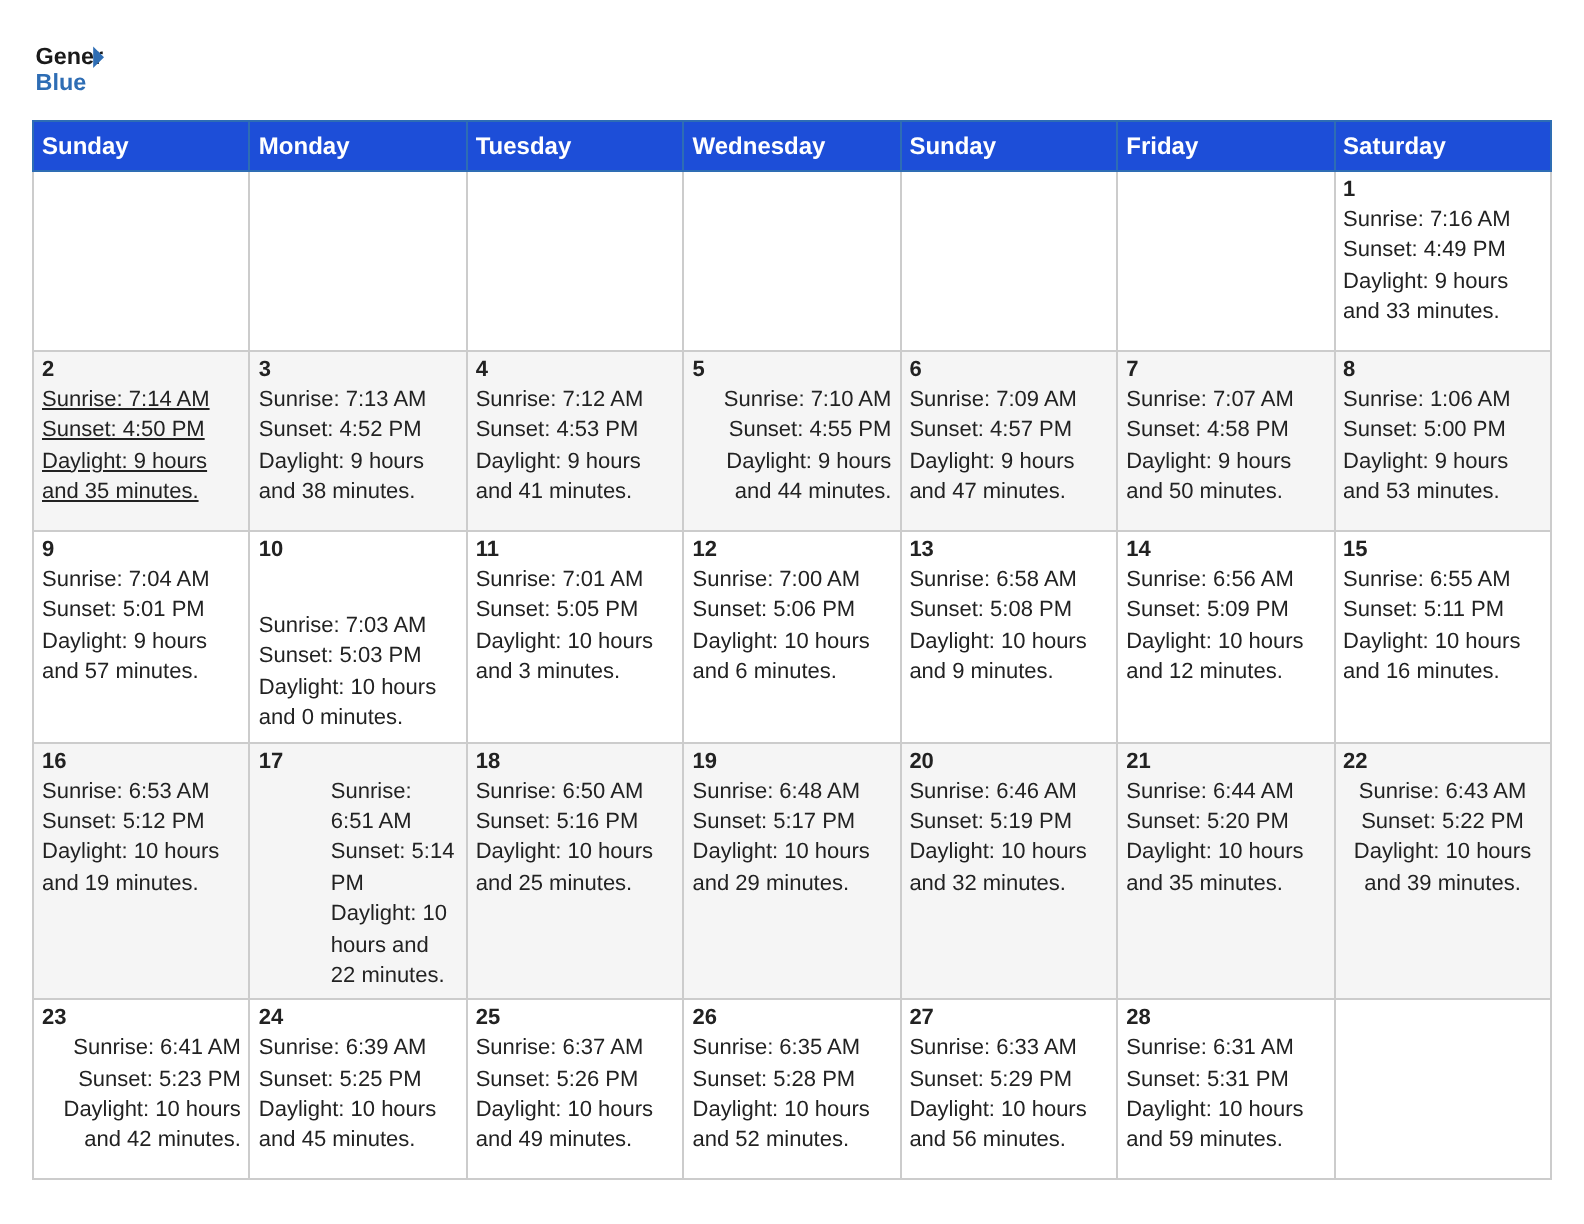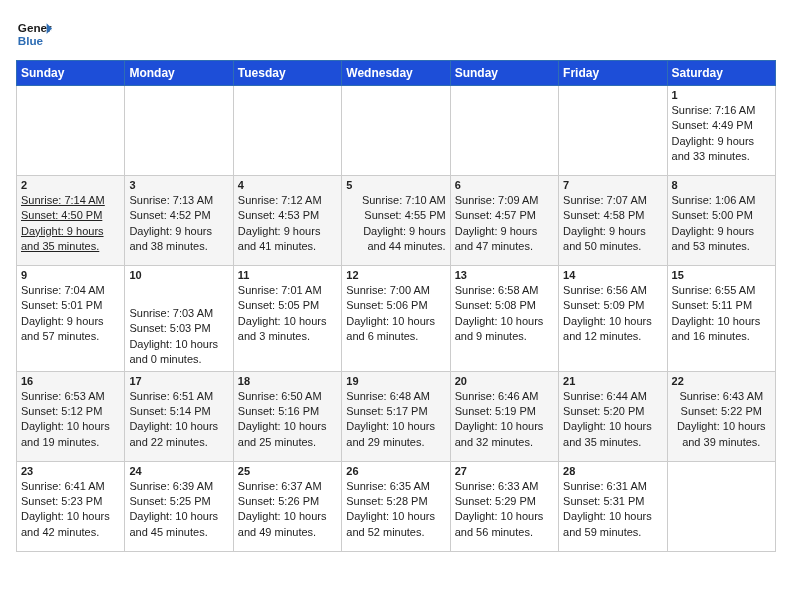--- a/index.html
+++ b/index.html
@@ -207,21 +207,21 @@
       </tr>
       <tr>
         <td>
           <div class="day-number">16</div>
           <div class="day-info" style="white-space: pre-line;">Sunrise: 6:53 AM
 Sunset: 5:12 PM
 Daylight: 10 hours and 19 minutes.</div>
         </td>
         <td>
           <div class="day-number">17</div>
-          <div class="day-info" style="white-space: pre-line;">Sunrise: 6:51 AM
+          <div class="day-info" style="white-space: pre-line; margin-left: 36px;">Sunrise: 6:51 AM
 Sunset: 5:14 PM
 Daylight: 10 hours and 22 minutes.</div>
         </td>
         <td>
           <div class="day-number">18</div>
           <div class="day-info" style="white-space: pre-line;">Sunrise: 6:50 AM
 Sunset: 5:16 PM
 Daylight: 10 hours and 25 minutes.</div>
         </td>
         <td>
@@ -245,21 +245,21 @@
         <td>
           <div class="day-number">22</div>
           <div class="day-info" style="white-space: pre-line; text-align: center;">Sunrise: 6:43 AM
 Sunset: 5:22 PM
 Daylight: 10 hours and 39 minutes.</div>
         </td>
       </tr>
       <tr>
         <td>
           <div class="day-number">23</div>
-          <div class="day-info" style="white-space: pre-line;">Sunrise: 6:41 AM
+          <div class="day-info" style="white-space: pre-line; text-align: right;">Sunrise: 6:41 AM
 Sunset: 5:23 PM
 Daylight: 10 hours and 42 minutes.</div>
         </td>
         <td>
           <div class="day-number">24</div>
           <div class="day-info" style="white-space: pre-line;">Sunrise: 6:39 AM
 Sunset: 5:25 PM
 Daylight: 10 hours and 45 minutes.</div>
         </td>
         <td>

